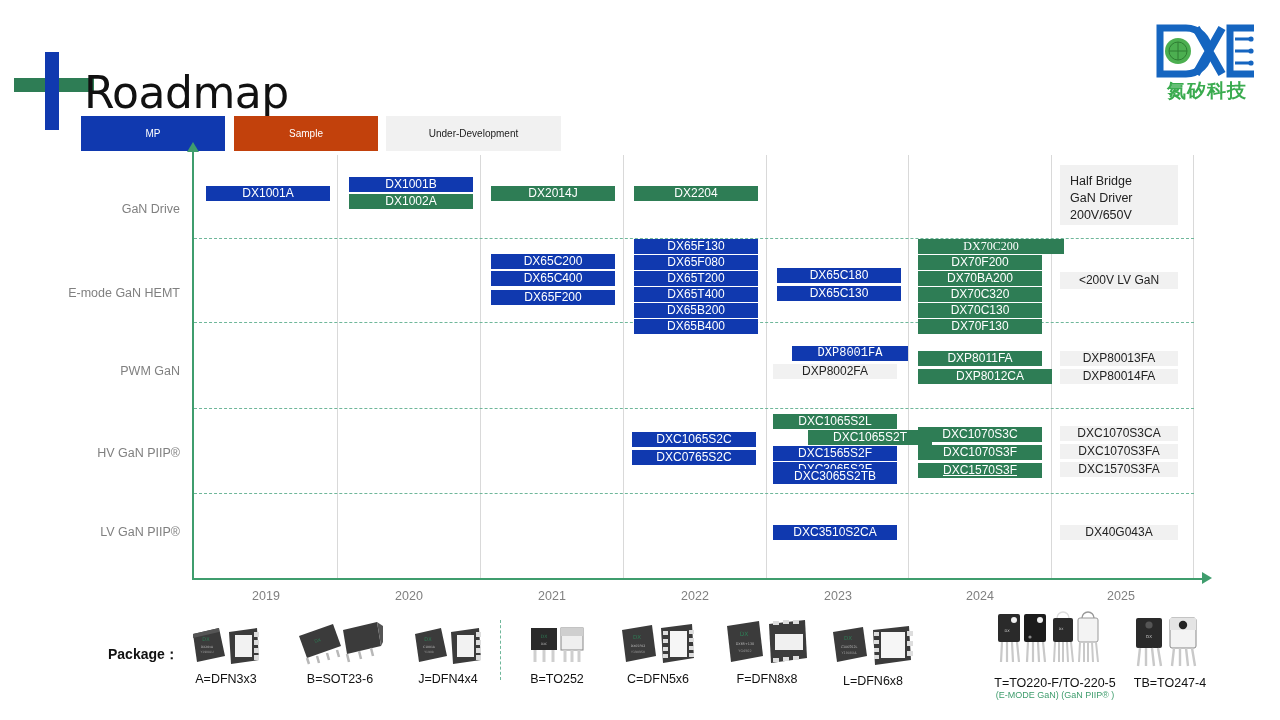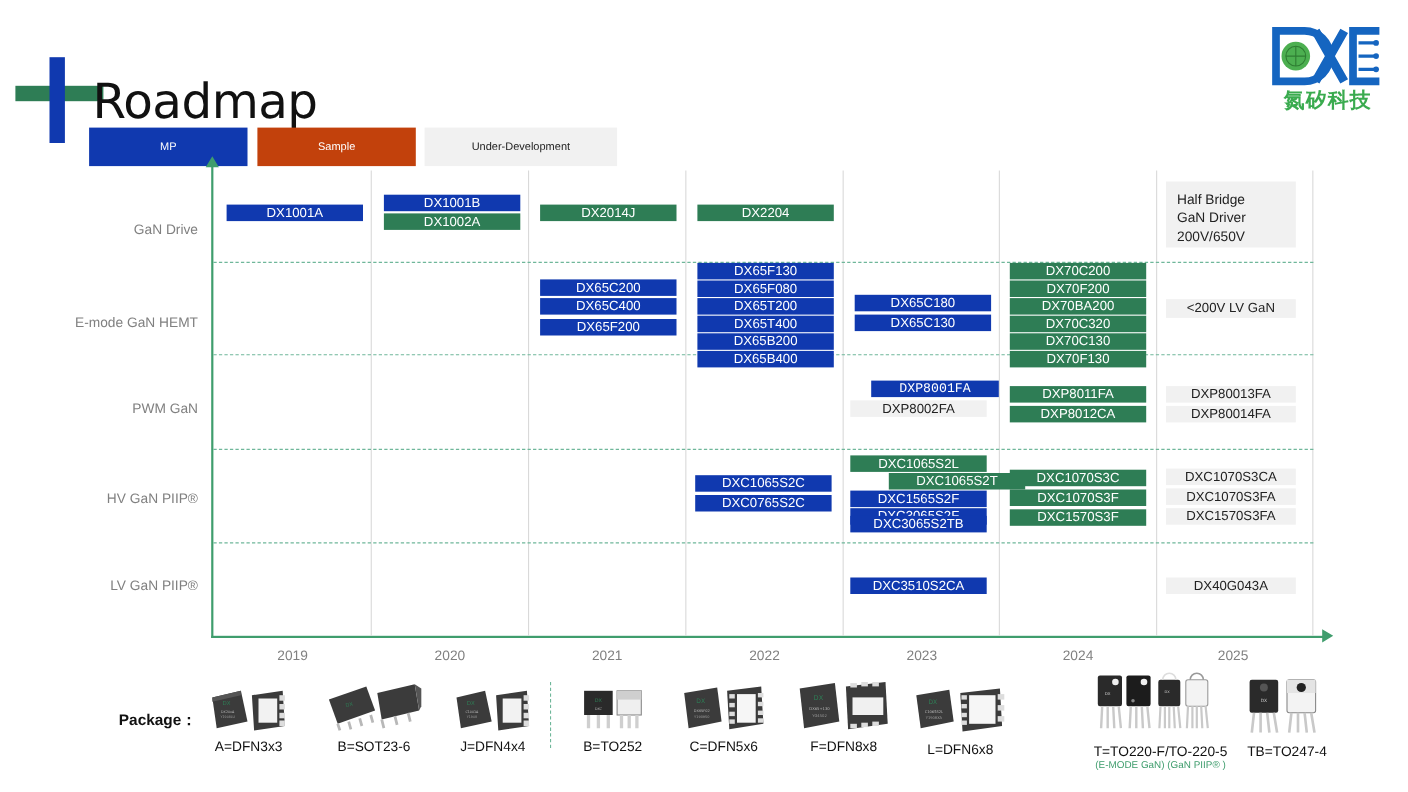--- a/index.html
+++ b/index.html
@@ -154,50 +154,50 @@
     <div class="bar mp" style="left:634px;top:239px;width:124px;">DX65F130</div>
     <div class="bar mp" style="left:634px;top:255px;width:124px;">DX65F080</div>
     <div class="bar mp" style="left:634px;top:271px;width:124px;">DX65T200</div>
     <div class="bar mp" style="left:634px;top:287px;width:124px;">DX65T400</div>
     <div class="bar mp" style="left:634px;top:303px;width:124px;">DX65B200</div>
     <div class="bar mp" style="left:634px;top:319px;width:124px;">DX65B400</div>
 
     <div class="bar mp" style="left:777px;top:268px;width:124px;">DX65C180</div>
     <div class="bar mp" style="left:777px;top:286px;width:124px;">DX65C130</div>
 
-    <div class="bar sample" style="left:918px;top:239px;width:124px;">DX70C200</div>
+    <div class="bar sample" style="left:918px;top:239px;width:146px;font-family:Liberation Serif, serif;">DX70C200</div>
     <div class="bar sample" style="left:918px;top:255px;width:124px;">DX70F200</div>
     <div class="bar sample" style="left:918px;top:271px;width:124px;">DX70BA200</div>
     <div class="bar sample" style="left:918px;top:287px;width:124px;">DX70C320</div>
     <div class="bar sample" style="left:918px;top:303px;width:124px;">DX70C130</div>
     <div class="bar sample" style="left:918px;top:319px;width:124px;">DX70F130</div>
 
     <div class="bar ud" style="left:1060px;top:272px;width:118px;height:17px;line-height:17px;">&lt;200V LV  GaN</div>
 
     <div class="bar mp" style="left:792px;top:346px;width:116px;font-family:Liberation Mono, monospace;">DXP8001FA</div>
     <div class="bar ud" style="left:773px;top:364px;width:124px;">DXP8002FA</div>
 
     <div class="bar sample" style="left:918px;top:351px;width:124px;">DXP8011FA</div>
-    <div class="bar sample" style="left:918px;top:369px;width:124px;">DXP8012CA</div>
+    <div class="bar sample" style="left:918px;top:369px;width:124px;padding-left:10px;">DXP8012CA</div>
 
     <div class="bar ud" style="left:1060px;top:351px;width:118px;">DXP80013FA</div>
     <div class="bar ud" style="left:1060px;top:369px;width:118px;">DXP80014FA</div>
 
     <div class="bar mp" style="left:632px;top:432px;width:124px;">DXC1065S2C</div>
     <div class="bar mp" style="left:632px;top:450px;width:124px;">DXC0765S2C</div>
 
     <div class="bar sample" style="left:773px;top:414px;width:124px;">DXC1065S2L</div>
     <div class="bar sample" style="left:773px;top:430px;width:124px;margin-left:35px;">DXC1065S2T</div>
     <div class="bar mp" style="left:773px;top:446px;width:124px;">DXC1565S2F</div>
     <div class="bar mp" style="left:773px;top:462px;width:124px;">DXC3065S2F</div>
     <div class="bar mp" style="left:773px;top:469px;width:124px;">DXC3065S2TB</div>
 
     <div class="bar sample" style="left:918px;top:427px;width:124px;">DXC1070S3C</div>
     <div class="bar sample" style="left:918px;top:445px;width:124px;">DXC1070S3F</div>
-    <div class="bar sample" style="left:918px;top:463px;width:124px;">DXC1570S3F</div>
+    <div class="bar sample" style="left:918px;top:463px;width:124px;text-decoration:underline;">DXC1570S3F</div>
 
     <div class="bar ud" style="left:1060px;top:426px;width:118px;">DXC1070S3CA</div>
     <div class="bar ud" style="left:1060px;top:444px;width:118px;">DXC1070S3FA</div>
     <div class="bar ud" style="left:1060px;top:462px;width:118px;">DXC1570S3FA</div>
 
     <div class="bar mp" style="left:773px;top:525px;width:124px;">DXC3510S2CA</div>
     <div class="bar ud" style="left:1060px;top:525px;width:118px;">DX40G043A</div>
   </div>
 
   <div id="pkg-label">Package：</div>

